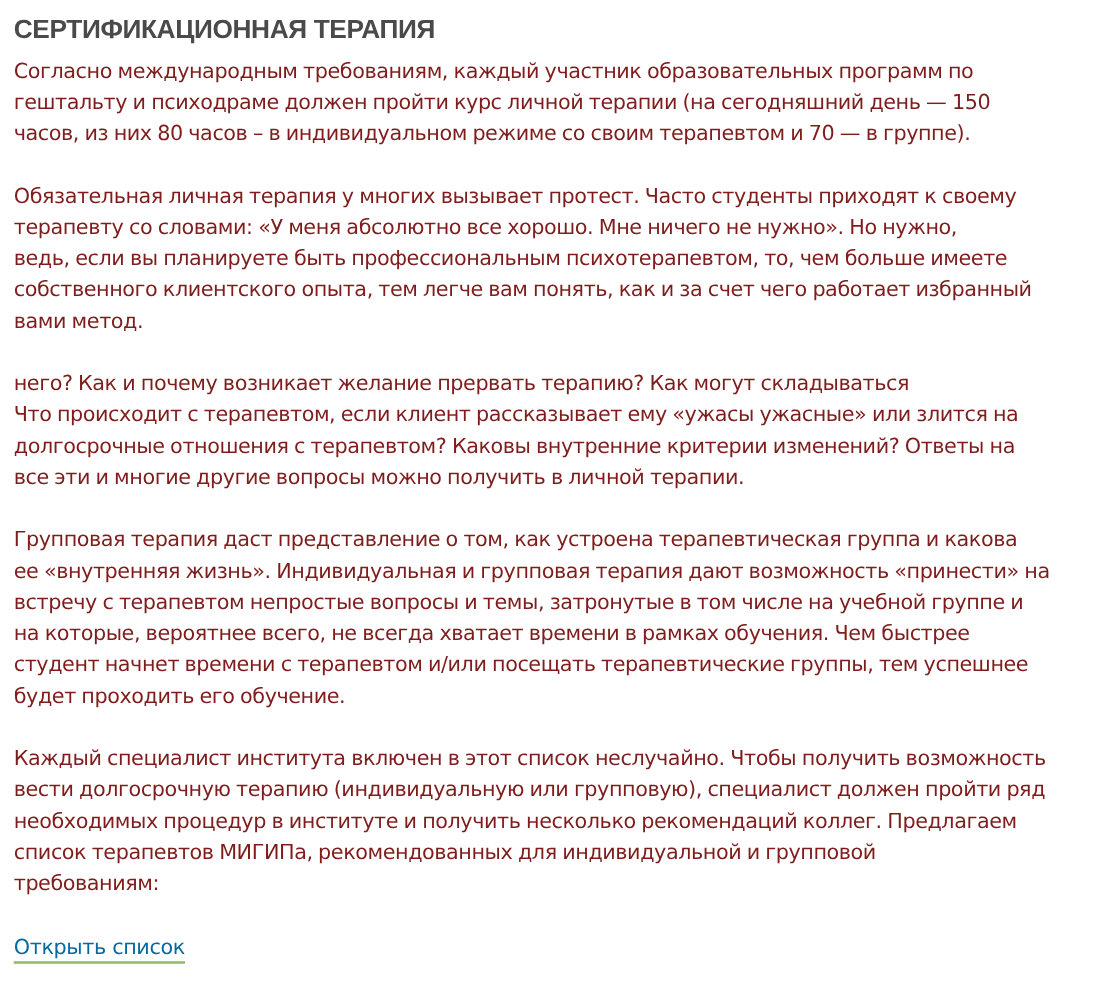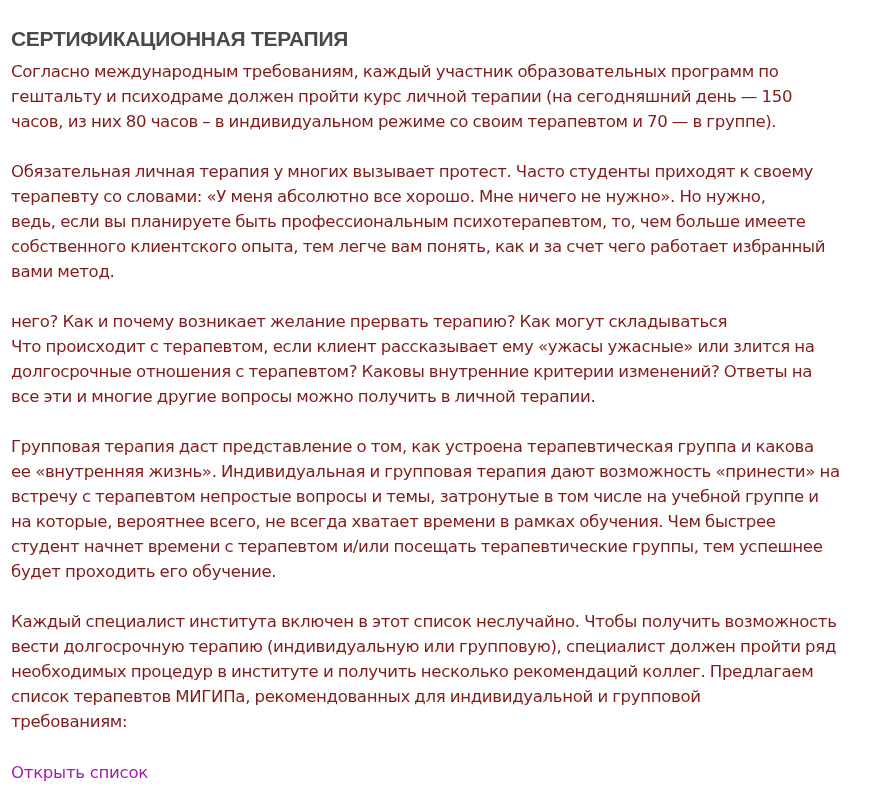--- a/index.html
+++ b/index.html
@@ -9,21 +9,21 @@
     }
     body {
       width: 895px;
       height: 787px;
       overflow: hidden;
       position: relative;
     }
     .page {
       position: absolute;
       left: 11px;
-      top: 15px;
+      top: 0;
       width: 880px;
     }
     .title {
       margin: 0;
       padding-top: 10px;
       font-family: "Liberation Sans", sans-serif;
       font-weight: bold;
       font-size: 21px;
       line-height: 28px;
       letter-spacing: -0.3px;
@@ -44,24 +44,24 @@
       white-space: nowrap;
     }
     .link-wrap {
       margin-top: 25px;
       padding-top: 1px;
     }
     .open-list-link {
       font-family: "DejaVu Sans", sans-serif;
       font-size: 16.6px;
       line-height: 25px;
-      color: #a21caf;
+      color: #0369a1;
       text-decoration: none;
       border-bottom: 2px solid #8dbb6a;
-      padding-bottom: 14px;
+      padding-bottom: 2px;
       letter-spacing: -0.3px;
       cursor: pointer;
     }
   </style>
 </head>
 <body>
 
 <div class="page">
   <h2 class="title">СЕРТИФИКАЦИОННАЯ ТЕРАПИЯ</h2>
 

